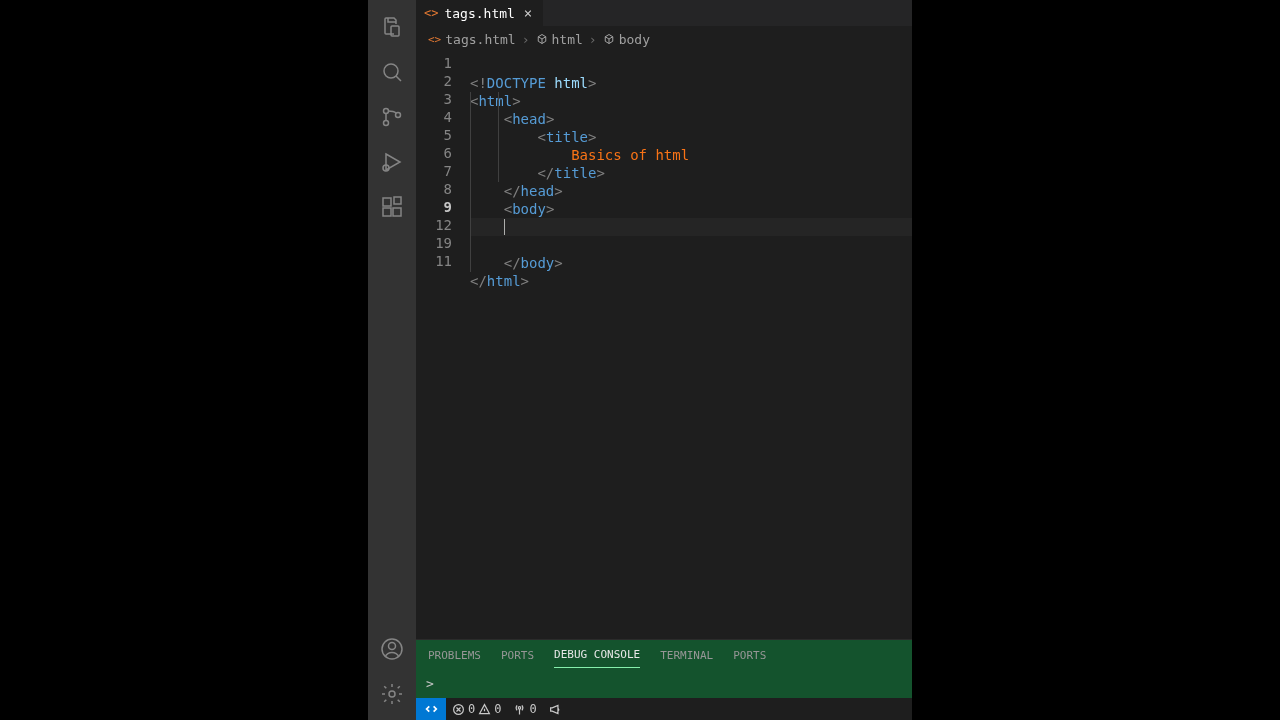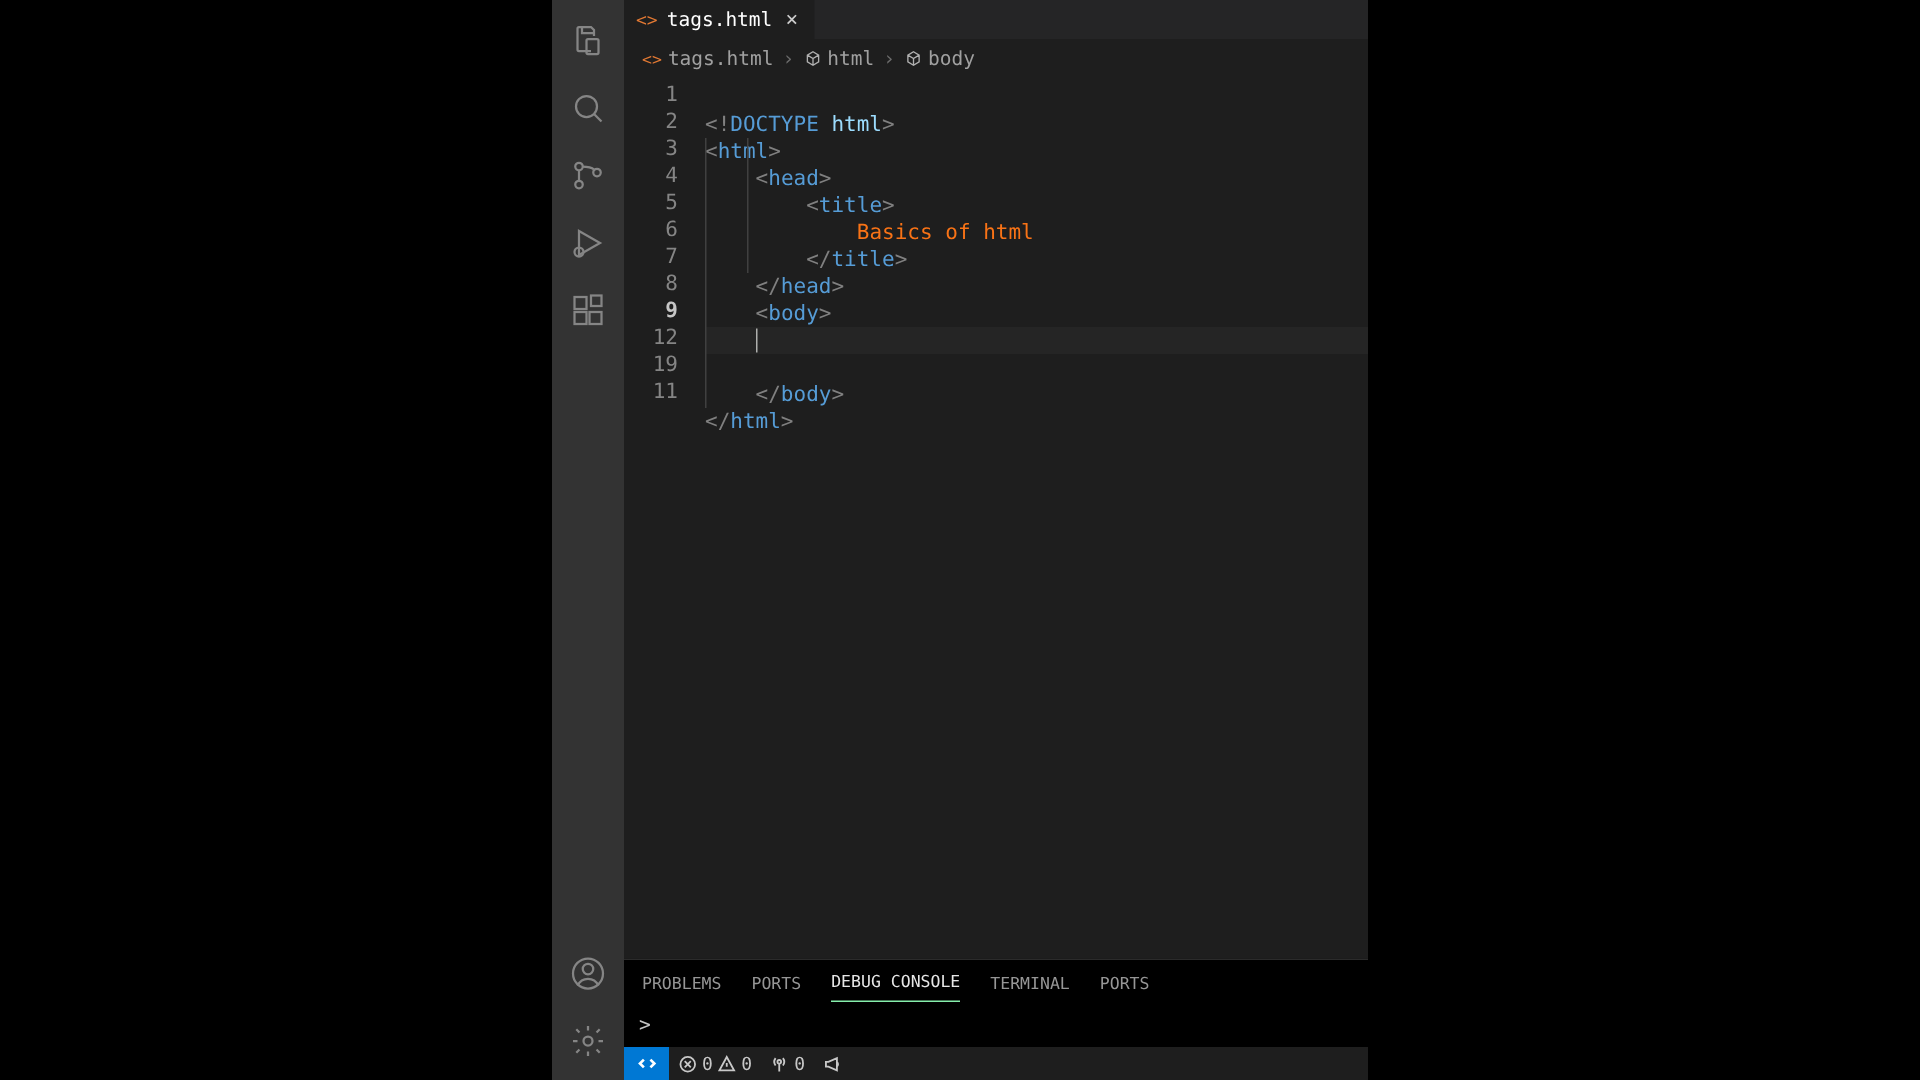--- a/index.html
+++ b/index.html
@@ -123,21 +123,21 @@
 .t-text { color: #f97316; }
 .cursor {
   display: inline-block;
   width: 1px;
   height: 16px;
   background: #aeafad;
   vertical-align: text-bottom;
 }
 .panel {
   border-top: 1px solid #2b2b2b;
-  background: #000000;
+  background: #14532d;
 }
 .panel-tabs {
   height: 30px;
   display: flex;
   align-items: center;
   gap: 20px;
   padding: 0 12px;
   font-size: 11px;
   color: #969696;
 }

